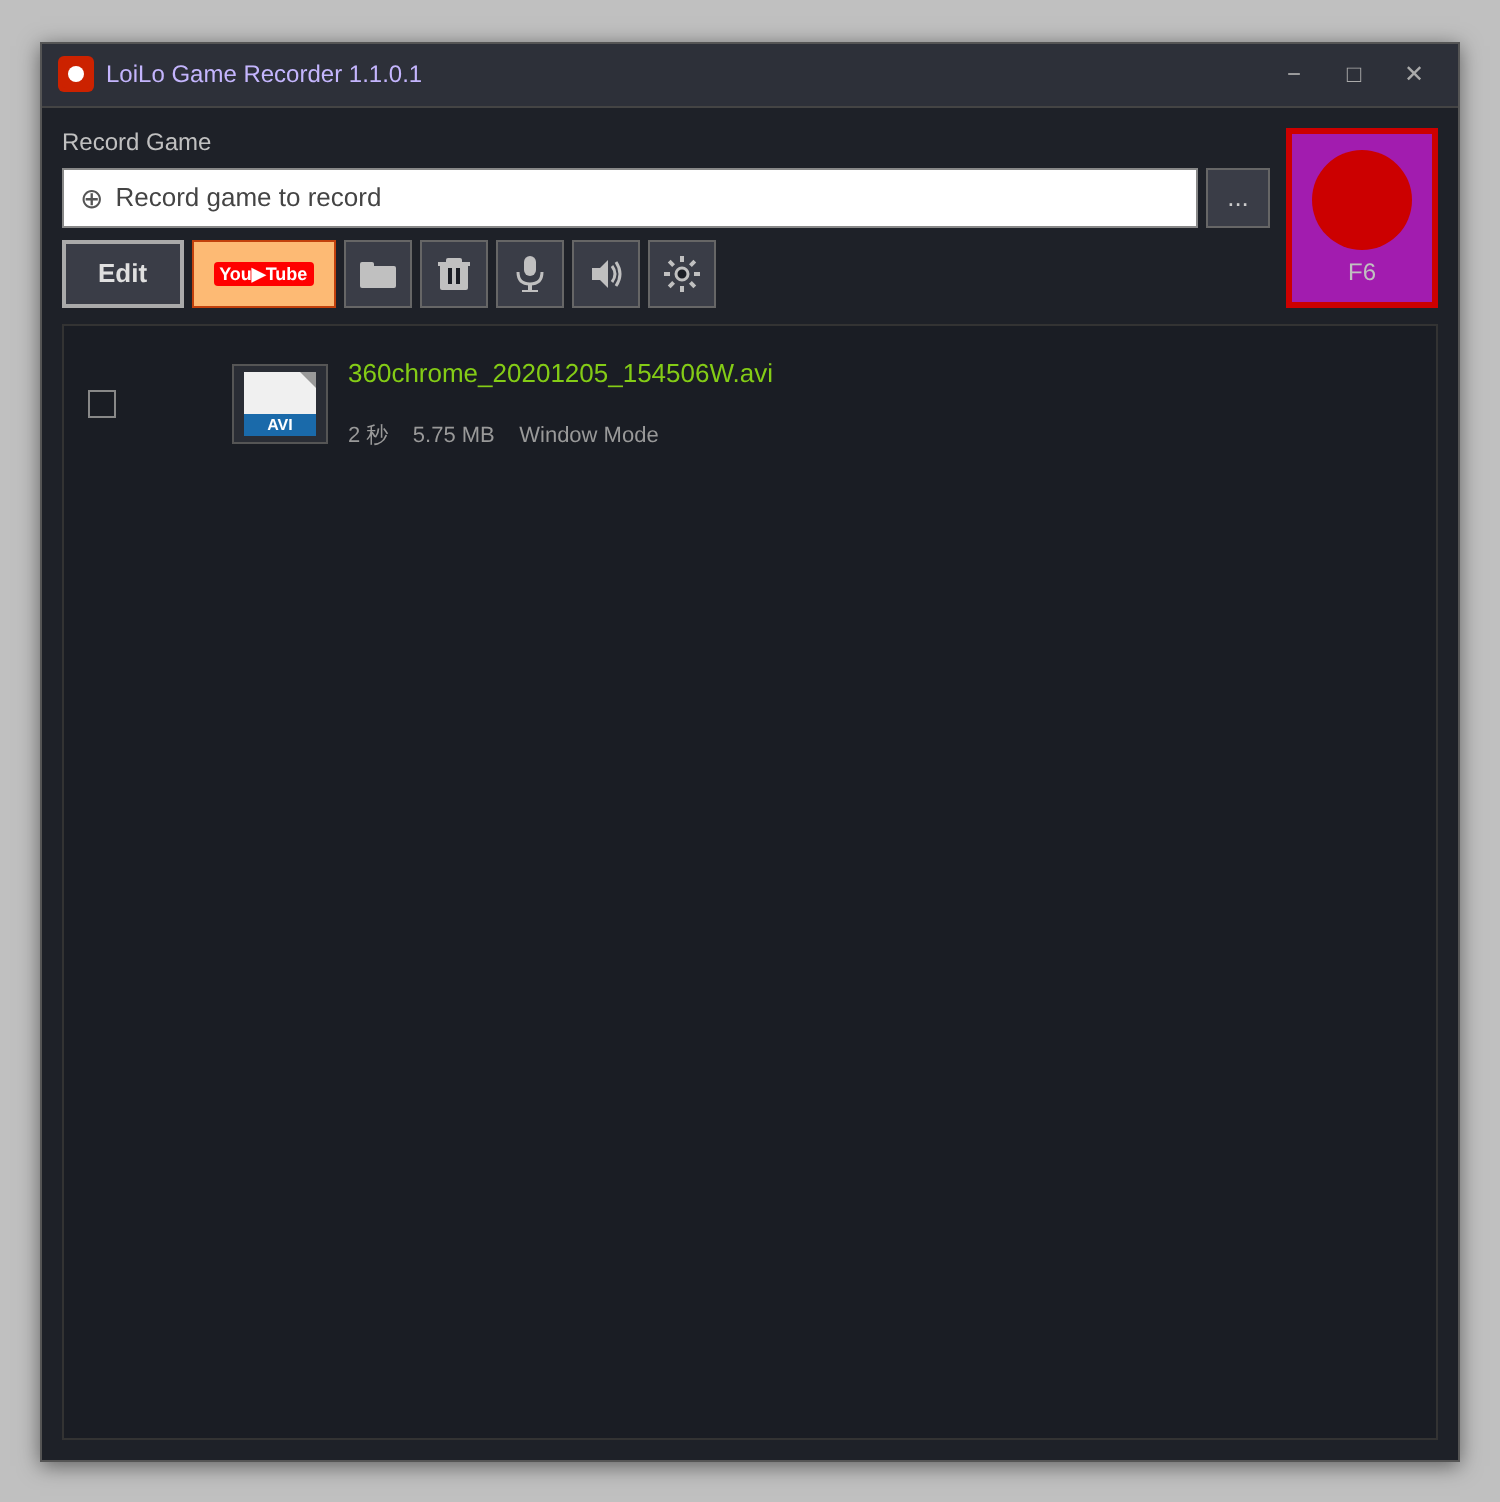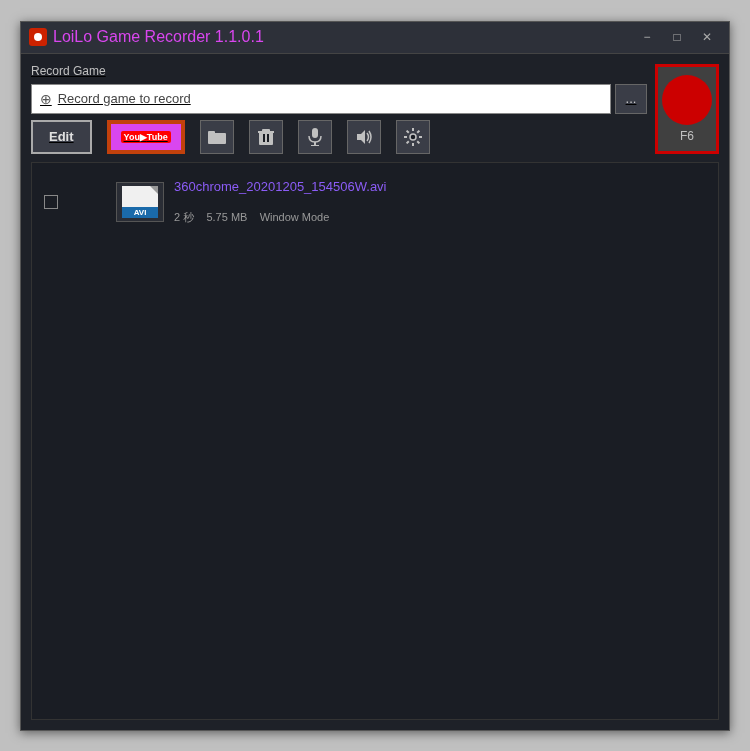--- a/index.html
+++ b/index.html
@@ -49,22 +49,22 @@
       border-radius: 3px;
       display: flex;
       align-items: center;
       justify-content: center;
       font-size: 9px;
       color: white;
       font-weight: bold;
     }
 
     .title-text {
-      color: #d946ef;
-      font-size: 16px;
+      color: #c4b5fd;
+      font-size: 12px;
       text-align: center;
     }
 
     .title-bar-controls {
       display: flex;
       gap: 2px;
     }
 
     .title-btn {
       width: 28px;
@@ -93,21 +93,20 @@
       display: flex;
       gap: 8px;
       align-items: stretch;
     }
 
     .left-controls {
       flex: 1;
       display: flex;
       flex-direction: column;
       gap: 6px;
-      text-decoration: underline;
     }
 
     .record-label {
       color: #c0c0c0;
       font-size: 12px;
     }
 
     .record-input-row {
       display: flex;
       gap: 4px;
@@ -140,40 +139,40 @@
       color: #ccc;
       cursor: pointer;
       font-size: 13px;
       display: flex;
       align-items: center;
       justify-content: center;
     }
 
     .toolbar-row {
       display: flex;
-      gap: 15px;
+      gap: 4px;
       align-items: center;
     }
 
     .edit-btn {
       height: 34px;
       padding: 0 16px;
       background: #3a3d47;
       border: 2px solid #aaa;
       color: #e0e0e0;
       font-size: 13px;
       cursor: pointer;
       font-weight: bold;
     }
 
     .youtube-btn {
       height: 34px;
       padding: 0 10px;
-      background: #d946ef;
-      border: 4px solid #c2410c;
+      background: #fdba74;
+      border: 1px solid #c2410c;
       color: #e0e0e0;
       font-size: 11px;
       cursor: pointer;
       display: flex;
       align-items: center;
       gap: 3px;
     }
 
     .youtube-logo {
       color: #ff0000;
@@ -194,26 +193,26 @@
       color: #c0c0c0;
       font-size: 16px;
       cursor: pointer;
       display: flex;
       align-items: center;
       justify-content: center;
     }
 
     
     .record-button-container {
-      width: 64px;
-      display: flex;
-      flex-direction: column;
-      align-items: center;
-      justify-content: center;
-      background: #404040;
+      width: 76px;
+      display: flex;
+      flex-direction: column;
+      align-items: center;
+      justify-content: center;
+      background: #a21caf;
       border: 3px solid #cc0000;
       gap: 4px;
       padding: 8px 6px;
       cursor: pointer;
       flex-shrink: 0;
     }
 
     .record-circle {
       width: 50px;
       height: 50px;
@@ -300,21 +299,21 @@
       text-align: center;
       padding: 1px 0;
     }
 
     .file-info {
       flex: 1;
     }
 
     .file-name {
       font-size: 13px;
-      color: #8b5cf6;
+      color: #84cc16;
     }
 
     .file-meta {
       font-size: 11px;
       color: #999;
       margin-top: 16px;
     }
   </style>
 </head>
 <body>

